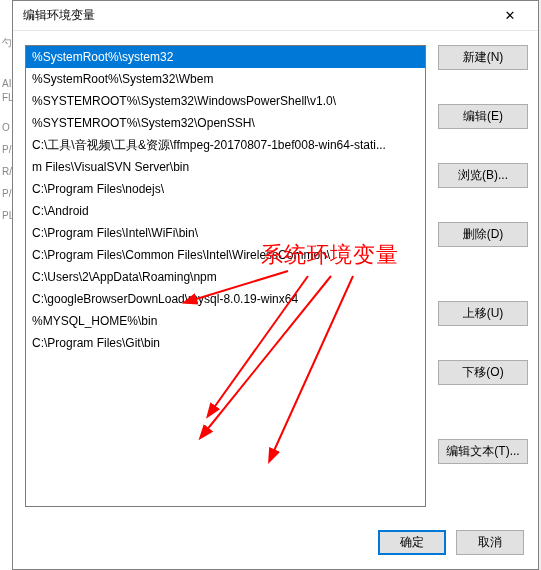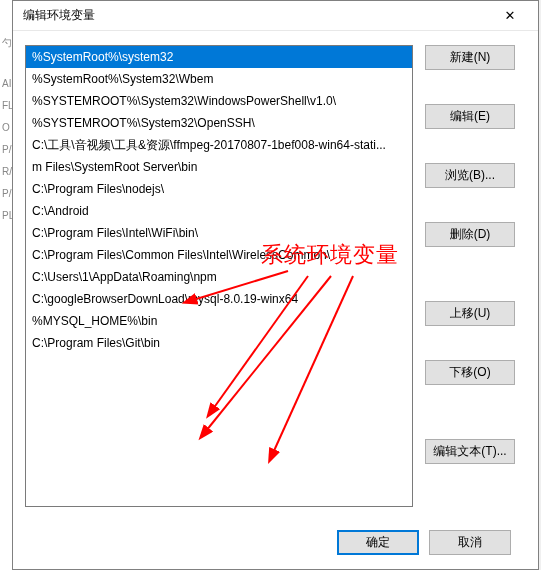--- a/index.html
+++ b/index.html
@@ -54,21 +54,21 @@
     height: 28px;
     display: flex;
     align-items: center;
     justify-content: center;
     color: #000;
     font-size: 13px;
   }
   .client {
     flex: 1;
     position: relative;
-    padding: 14px 23px 10px 12px;
+    padding: 14px 10px 10px 12px;
     display: flex;
     flex-direction: column;
   }
   .body-row {
     display: flex;
     flex: 1;
     gap: 12px;
     min-height: 0;
   }
   .listbox {
@@ -110,21 +110,21 @@
     cursor: default;
   }
   .spacer-sm { height: 18px; }
   .spacer-lg { height: 38px; }
   .footer {
     display: flex;
     justify-content: flex-end;
     gap: 10px;
     padding: 12px 4px 4px 0;
   }
-  .footer .btn { width: 82px; }
+  .footer .btn { width: 68px; }
   .footer .btn.primary {
     border: 2px solid #0078d7;
     background: #e1e1e1;
   }
   .annotation {
     position: absolute;
     left: 248px;
     top: 209px;
     color: #ff0000;
     font-size: 22px;
@@ -139,21 +139,21 @@
     height: 100%;
     pointer-events: none;
   }
 </style>
 </head>
 <body>
 
 <div class="bg-slice">
   <span class="ghost" style="top:36px">勺</span>
   <span class="ghost" style="top:78px">AI</span>
-  <span class="ghost" style="top:100px">FL</span>
+  <span class="ghost" style="top:92px">FL</span>
   <span class="ghost" style="top:122px">O</span>
   <span class="ghost" style="top:144px">P/</span>
   <span class="ghost" style="top:166px">R/</span>
   <span class="ghost" style="top:188px">P/</span>
   <span class="ghost" style="top:210px">PL</span>
 </div>
 
 <div class="dialog">
   <div class="titlebar">
     <span class="title">编辑环境变量</span>
@@ -163,26 +163,26 @@
   </div>
 
   <div class="client">
     <div class="body-row">
       <div class="listbox" id="listbox">
           <div class="row selected">%SystemRoot%\system32</div>
           <div class="row">%SystemRoot%\System32\Wbem</div>
           <div class="row">%SYSTEMROOT%\System32\WindowsPowerShell\v1.0\</div>
           <div class="row">%SYSTEMROOT%\System32\OpenSSH\</div>
           <div class="row">C:\工具\音视频\工具&amp;资源\ffmpeg-20170807-1bef008-win64-stati...</div>
-          <div class="row">m Files\SystemRoot Server\bin</div>
+          <div class="row">m Files\VisualSVN Server\bin</div>
           <div class="row">C:\Program Files\nodejs\</div>
           <div class="row">C:\Android</div>
           <div class="row">C:\Program Files\Intel\WiFi\bin\</div>
           <div class="row">C:\Program Files\Common Files\Intel\WirelessCommon\</div>
-          <div class="row">C:\Users\1\AppData\Roaming\npm</div>
+          <div class="row">C:\Users\2\AppData\Roaming\npm</div>
           <div class="row">C:\googleBrowserDownLoad\mysql-8.0.19-winx64</div>
           <div class="row">%MYSQL_HOME%\bin</div>
           <div class="row">C:\Program Files\Git\bin</div>
         </div>
 
       <div class="side-btns">
         <div class="btn">
             <span>新建(N)</span>
           </div>
         <div class="spacer-sm"></div>

